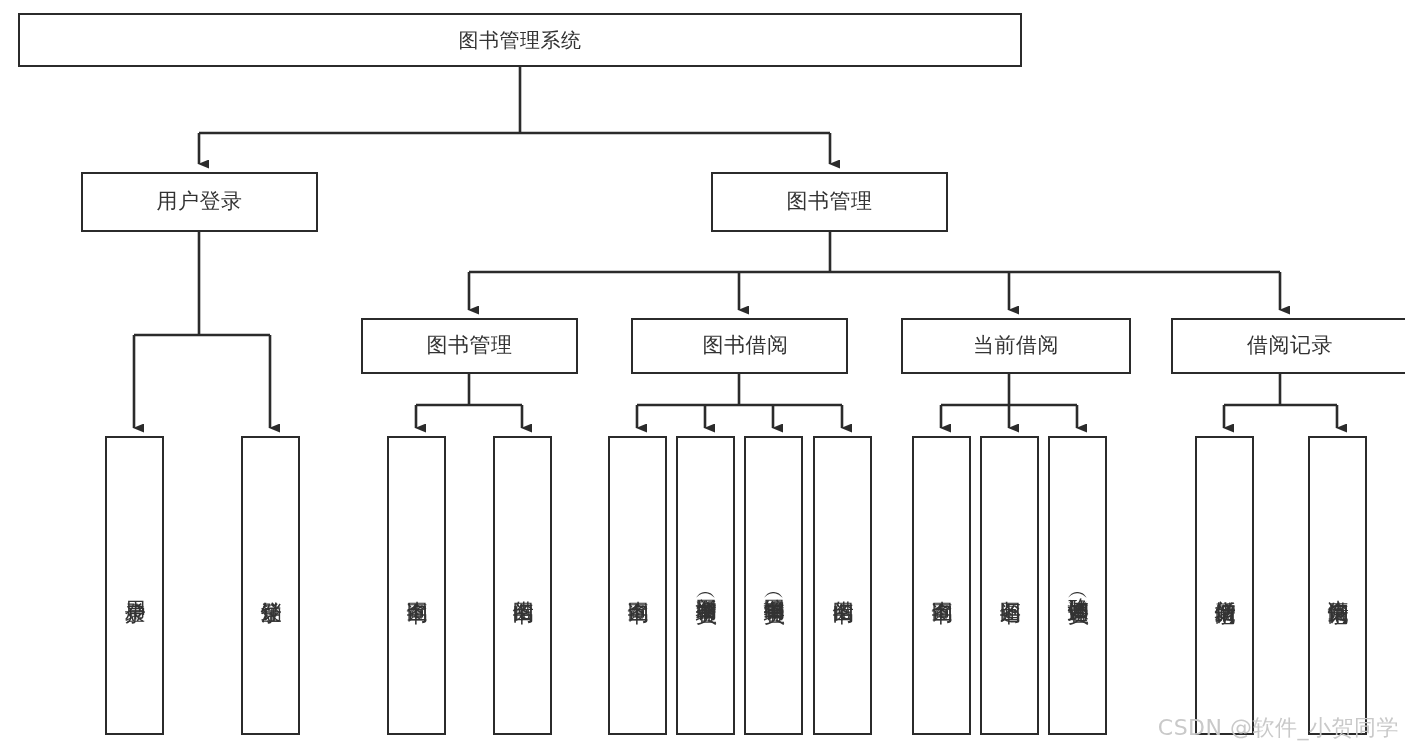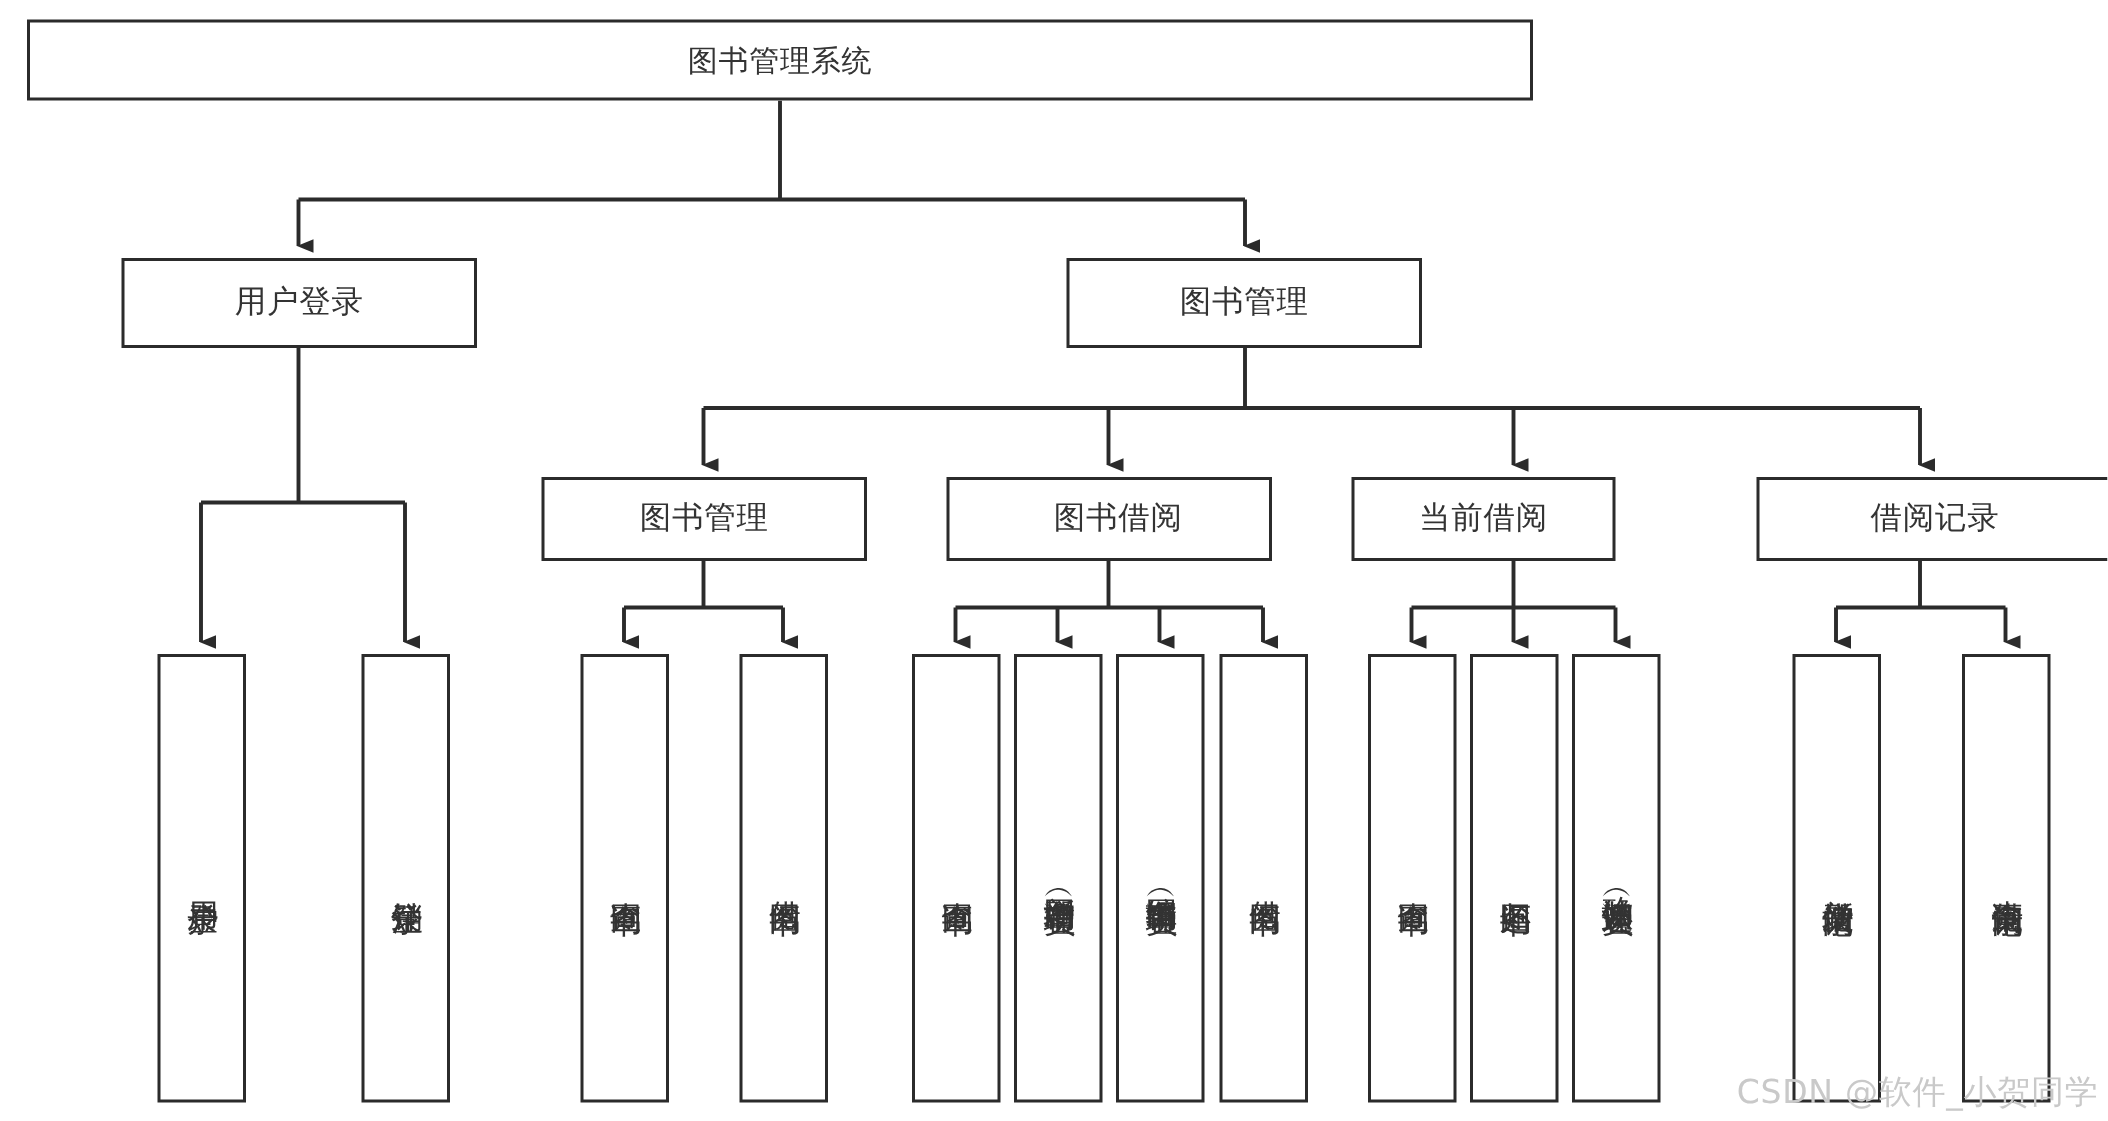--- a/index.html
+++ b/index.html
@@ -145,21 +145,21 @@
   <div class="node horiz" style="left:711px; top:172px; width:237px; height:60px;">
     <span class="node-label">图书管理</span>
   </div>
 
   <div class="node horiz" style="left:361px; top:318px; width:217px; height:56px;">
     <span class="node-label">图书管理</span>
   </div>
   <div class="node horiz" style="left:631px; top:318px; width:217px; height:56px;padding-left:12px;">
     <span class="node-label">图书借阅</span>
   </div>
-  <div class="node horiz" style="left:901px; top:318px; width:176px; height:56px;">
+  <div class="node horiz" style="left:901px; top:318px; width:230px; height:56px;">
     <span class="node-label">当前借阅</span>
   </div>
   <div class="node horiz" style="left:1171px; top:318px; width:238px; height:56px;align-items:center;">
     <span class="node-label">借阅记录</span>
   </div>
 
   <div class="node leaf" style="left:105px; top:436px; width:59px; height:299px;">
     <span class="node-label">用户登录</span>
   </div>
   <div class="node leaf" style="left:241px; top:436px; width:59px; height:299px;">

